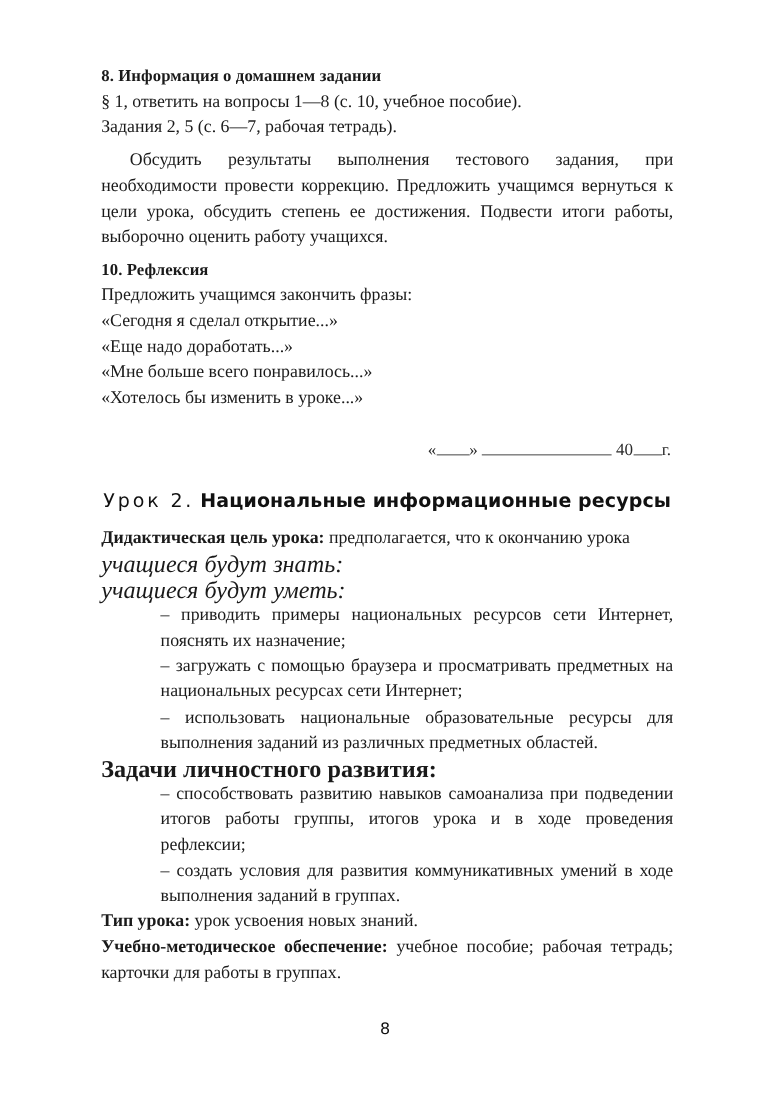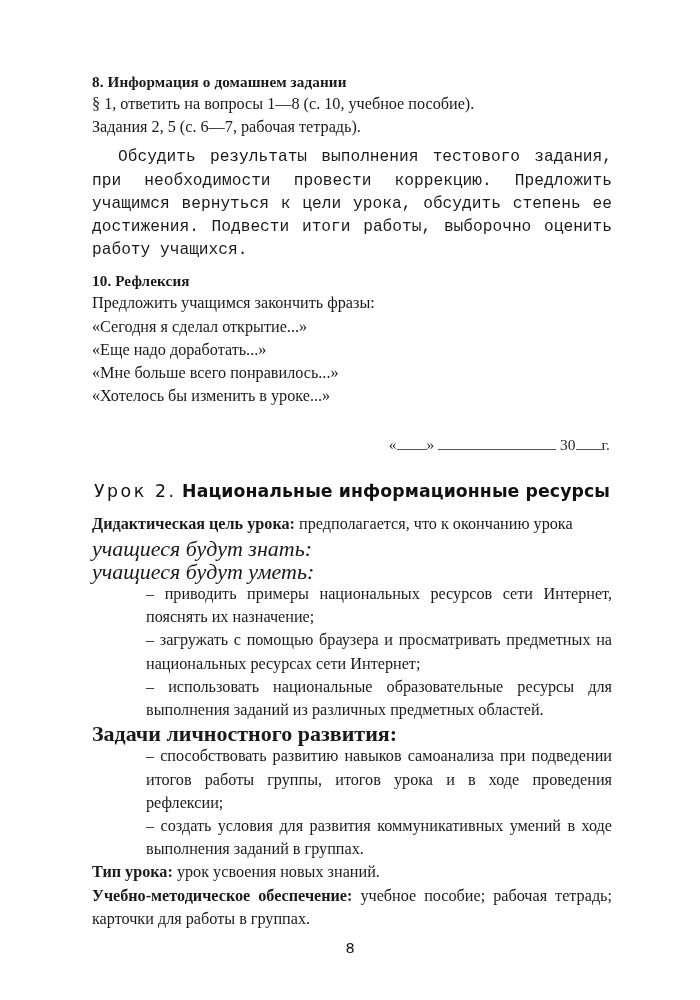--- a/index.html
+++ b/index.html
@@ -13,21 +13,21 @@
     font-family: "Liberation Serif", "DejaVu Serif", serif;
     color: #1a1a1a;
     position: relative;
     overflow: hidden;
     -webkit-font-smoothing: antialiased;
   }
 
   .page {
     position: absolute;
     left: 0;
-    top: 12px;
+    top: 0;
     width: 700px;
     height: 892px;
   }
 
   .content {
     position: absolute;
     left: 92px;
     top: 58px;
     width: 520px;
   }
@@ -44,21 +44,21 @@
   .para {
     font-size: 16.2px;
     line-height: 23.2px;
     margin: 0;
     padding: 0;
     text-align: justify;
     text-justify: inter-word;
     hyphens: manual;
   }
   .para.noindent { text-indent: 0; }
-  .para.indent { text-indent: 26px; font-family: Liberation Mono, monospace; }
+  .para.indent { text-indent: 26px; }
   .para.last-left { text-align: left; }
 
   .gap-sm { height: 7px; }
 
   .quoteline {
     font-size: 16.2px;
     line-height: 23.2px;
     margin: 0;
     text-align: left;
   }
@@ -154,21 +154,21 @@
     <div class="h-num">10. Рефлексия</div>
     <div class="para noindent">Предложить учащимся закончить фразы:</div>
     <div class="quoteline">«Сегодня я сделал открытие...»</div>
     <div class="quoteline">«Еще надо доработать...»</div>
     <div class="quoteline">«Мне больше всего понравилось...»</div>
     <div class="quoteline">«Хотелось бы изменить в уроке...»</div>
 
     <div class="dateline-wrap">
       <span>«</span><span class="blank blank-day"></span><span>»</span>
       <span class="blank blank-month"></span>
-      <span>30</span><span class="blank blank-year"></span><span>г.</span>
+      <span>40</span><span class="blank blank-year"></span><span>г.</span>
     </div>
 
     <div class="lesson-title">
       <span class="lesson-no">Урок 2.</span>
       <span class="lesson-name">Национальные информационные ресурсы</span>
     </div>
 
     <div class="para noindent">
       <span class="b">Дидактическая цель урока:</span>
       <span>предполагается, что к окончанию урока</span>

